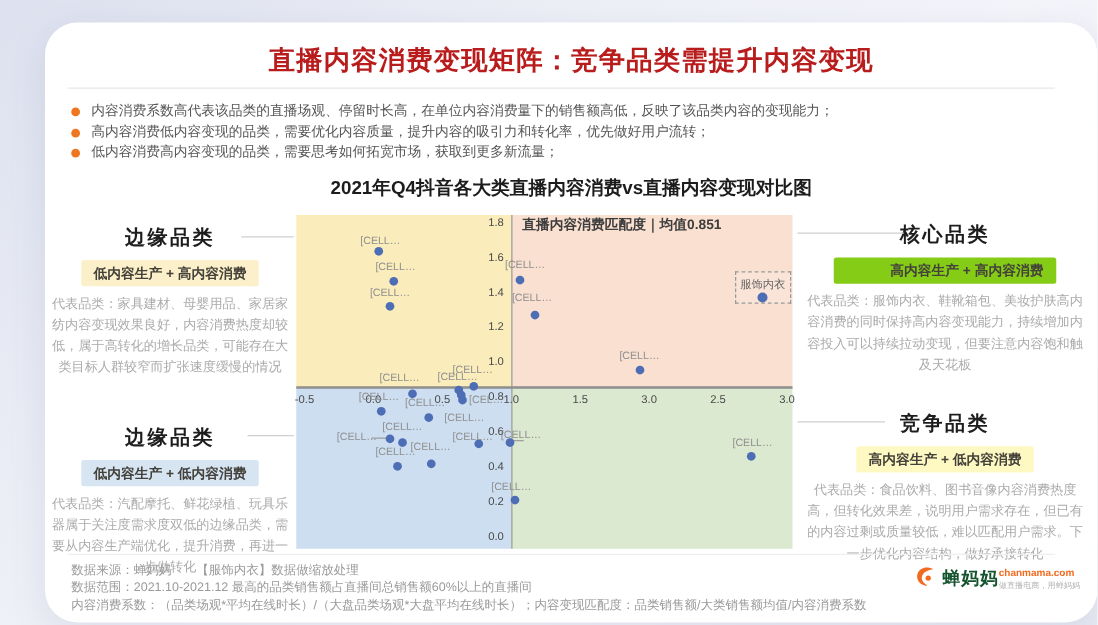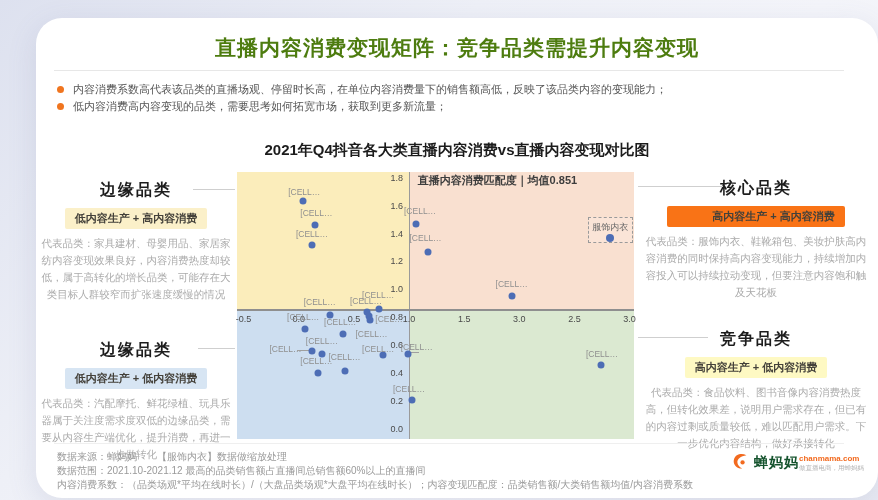--- a/index.html
+++ b/index.html
@@ -10,37 +10,37 @@
     position:relative;
   }
   .card {
     position:absolute; left:36px; top:18px; width:842px; height:480px;
     background:#fff; border-radius:26px;
     box-shadow:0 8px 30px rgba(90,100,150,.14);
   }
   .page-title {
     position:absolute; top:16px; left:0; width:100%; text-align:center;
     font-family:"Liberation Serif","DejaVu Serif",serif;
-    font-size:21px; font-weight:700; color:#4d7c0f; letter-spacing:1px;
+    font-size:21px; font-weight:700; color:#b91c1c; letter-spacing:1px;
   }
   .title-divider { position:absolute; top:52px; left:18px; width:790px; height:1px; background:#e7e7e7; }
   .bullets { position:absolute; top:63px; left:21px; list-style:none; }
   .bullets li { font-size:11px; color:#555; line-height:16.5px; position:relative; padding-left:16px; white-space:nowrap; }
   .dot { position:absolute; left:0; top:5px; width:7px; height:7px; border-radius:50%; background:#f0751f; }
   .chart-title { position:absolute; top:123px; left:0; width:100%; text-align:center; font-size:15px; font-weight:700; color:#1c1c1c; }
 
   
   .panel { position:absolute; text-align:center; }
   .panel h2 {
     font-family:"Liberation Serif","DejaVu Serif",serif;
     font-size:16px; font-weight:700; color:#1d1d1d; letter-spacing:2px;
   }
   .badge { display:inline-block; margin-top:7px; padding:3px 10px; font-size:11px; font-weight:700; color:#44413a; border-radius:2px; white-space:nowrap; }
   .badge.yellow { background:#fbf0c9; }
-  .badge.peach  { background:#f97316;padding-left:45px; }
+  .badge.peach  { background:#84cc16;padding-left:45px; }
   .badge.blue   { background:#d7e5f3; }
   .badge.green  { background:#fef9c3; }
   .panel p { margin-top:6px; font-size:10.5px; line-height:17px; color:#ababab; }
   .panel-left  { left:4px;  width:192px; }
   .panel-right { left:606px; width:228px; }
   .pot  { top:162px; }
   .edge { top:322px; }
   .core { top:160px; }
   .comp { top:311px; }
   .connector { position:absolute; height:1px; background:#cfcfcf; }
@@ -75,20 +75,21 @@
 </head>
 <body>
 
 <div class="card">
 
   <h1 class="page-title">直播内容消费变现矩阵：竞争品类需提升内容变现</h1>
   <div class="title-divider"></div>
 
   <ul class="bullets">
     <li><span class="dot"></span><span>内容消费系数高代表该品类的直播场观、停留时长高，在单位内容消费量下的销售额高低，反映了该品类内容的变现能力；</span></li>
+    <li><span class="dot"></span><span>高内容消费低内容变现的品类，需要优化内容质量，提升内容的吸引力和转化率，优先做好用户流转；</span></li>
     <li><span class="dot"></span><span>低内容消费高内容变现的品类，需要思考如何拓宽市场，获取到更多新流量；</span></li>
   </ul>
 
   <div class="chart-title">2021年Q4抖音各大类直播内容消费vs直播内容变现对比图</div>
 
   <div class="panel panel-left pot">
     <h2>边缘品类</h2>
     <span class="badge yellow">低内容生产 + 高内容消费</span>
     <p><span>代表品类：家具建材、母婴用品、家居家纺</span><span>内容变现效果良好，内容消费热度却较低，属于高转化的增长品类，可能存在大类目标人群较窄而扩张速度缓慢的情况</span></p>
   </div>

